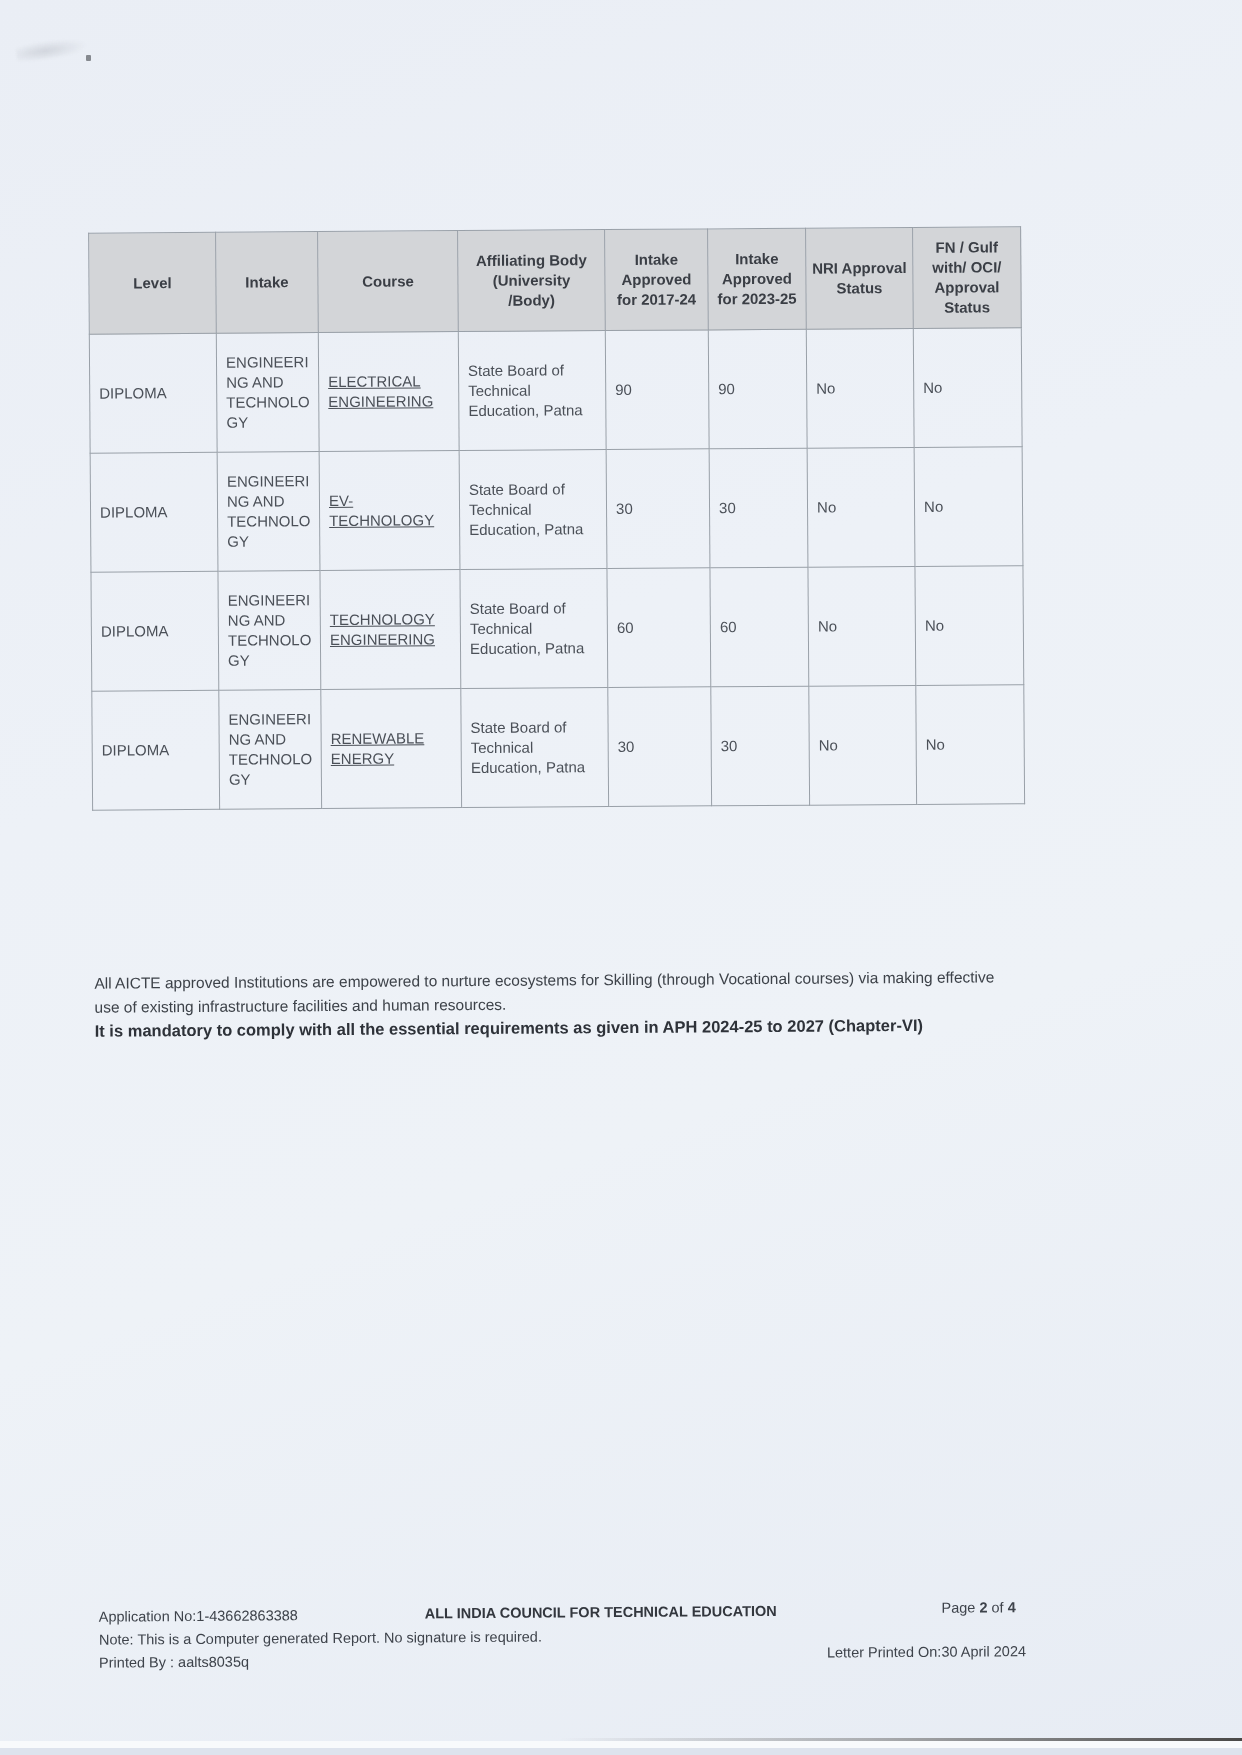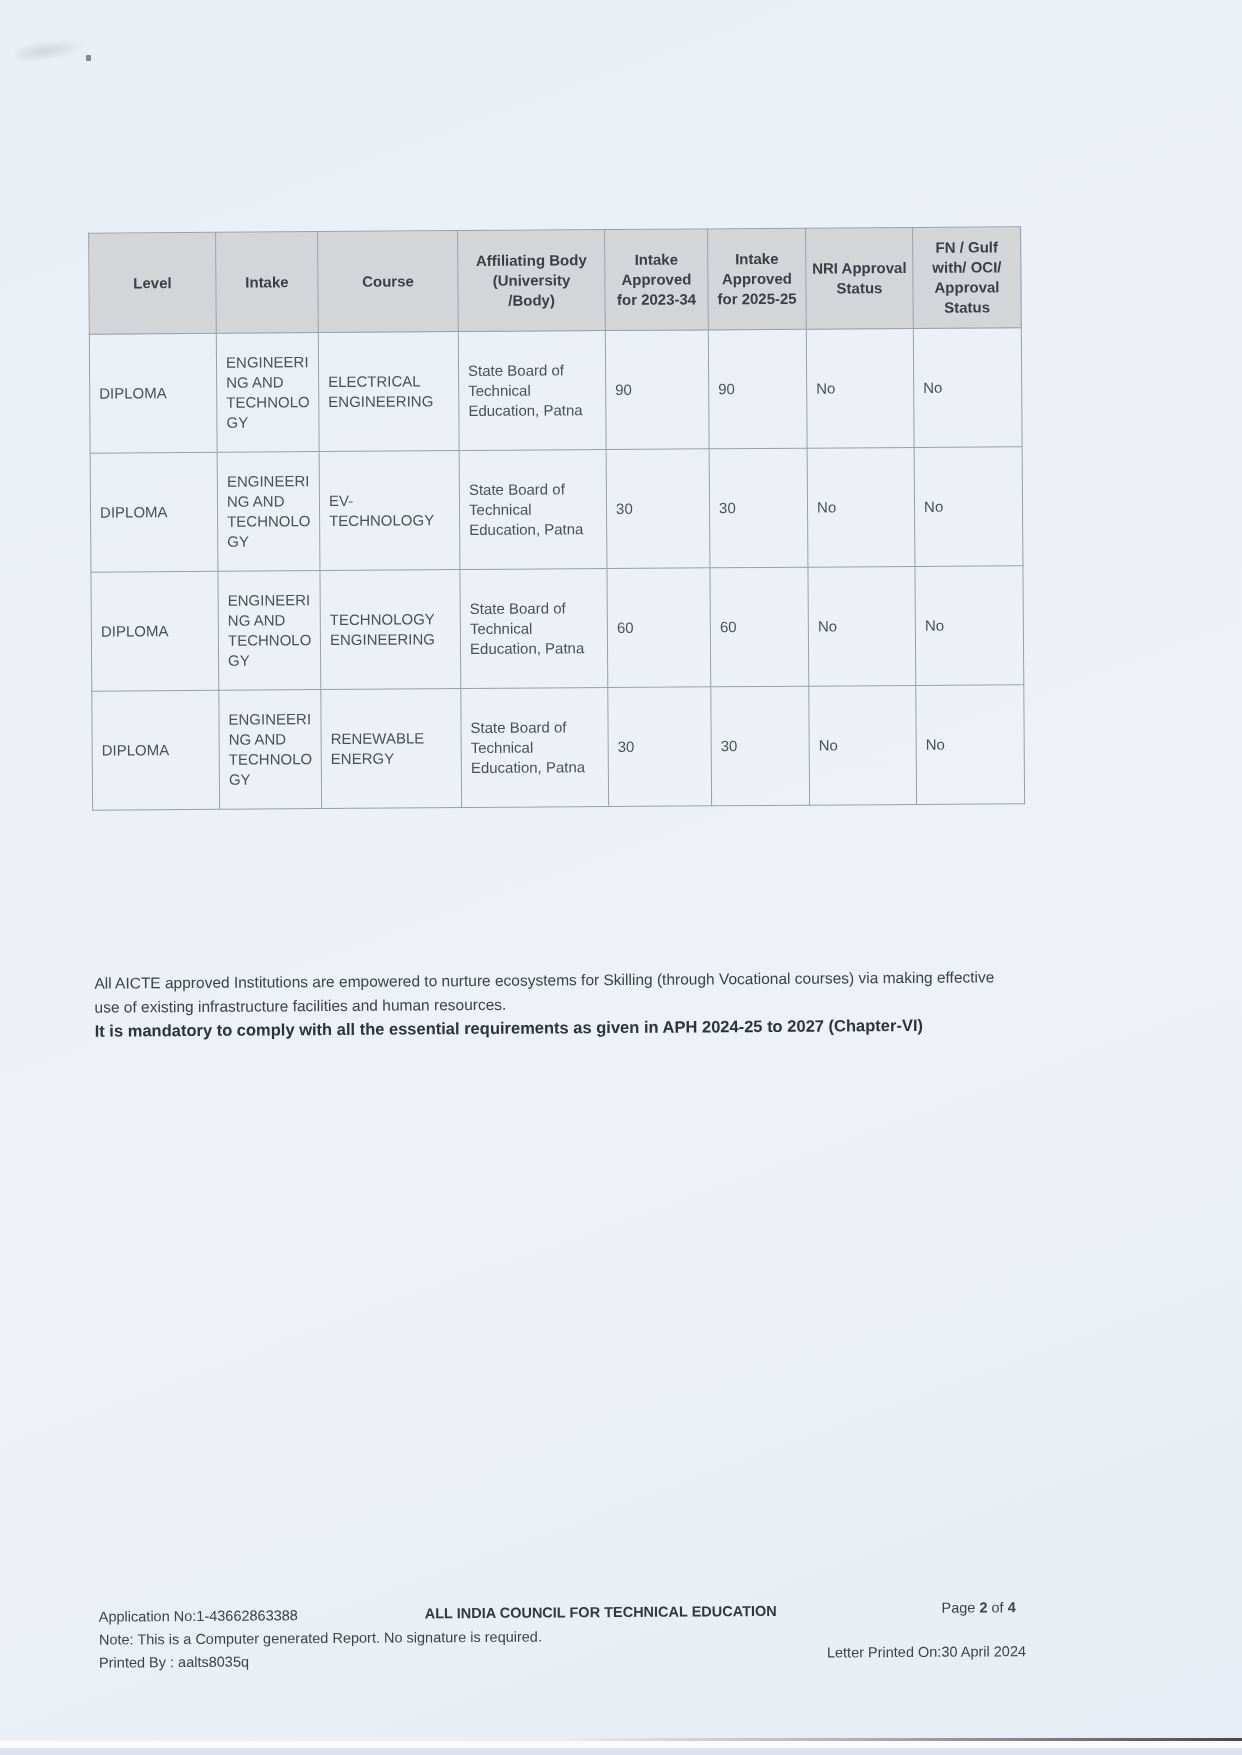--- a/index.html
+++ b/index.html
@@ -27,21 +27,21 @@
     border-collapse:collapse;table-layout:fixed;
     color:#4b5058;font-size:15px;line-height:1.32;
   }
   table.approval th,table.approval td{border:1px solid #99a0a8;}
   table.approval th{
     background:#d3d5d8;color:#3a3e45;font-weight:bold;
     height:92px;padding:4px;text-align:center;vertical-align:middle;line-height:1.35;
   }
   table.approval td{height:106px;vertical-align:middle;text-align:left;padding:6px 6px 6px 9px;}
   td.col-program{overflow-wrap:break-word;word-wrap:break-word;padding-right:5px;}
-  td.col-course{padding-right:13px;}
+  td.col-course{padding-right:13px;text-decoration:underline;}
   .hdr-narrow{display:inline-block;max-width:118px;}
 
   
   .note1{position:absolute;left:93px;top:968px;width:912px;font-size:15.5px;line-height:1.52;color:#3d4249;}
   .note2{position:absolute;left:93px;top:1018px;width:1000px;font-size:16.5px;font-weight:bold;color:#2e3239;}
 
   
   .footer{position:absolute;left:0;right:0;top:1602px;font-size:14.5px;color:#3e434b;}
   .f-left{position:absolute;left:93px;top:0;line-height:1.58;}
   .f-center{position:absolute;left:0;right:0;top:2px;text-align:center;transform:translateX(-26px);font-weight:bold;color:#33373e;}
@@ -64,22 +64,22 @@
         <col style="width:98px">
         <col style="width:107px">
         <col style="width:108px">
     </colgroup>
     <thead>
       <tr>
         <th><span>Level</span></th>
         <th><span>Intake</span></th>
         <th><span>Course</span></th>
         <th><span class="hdr-narrow">Affiliating Body (University /Body)</span></th>
-        <th><span>Intake Approved for 2023-34</span></th>
-        <th><span>Intake Approved for 2025-25</span></th>
+        <th><span>Intake Approved for 2017-24</span></th>
+        <th><span>Intake Approved for 2023-25</span></th>
         <th><span>NRI Approval Status</span></th>
         <th><span>FN / Gulf with/ OCI/ Approval Status</span></th>
       </tr>
     </thead>
     <tbody>
       <tr>
         <td>DIPLOMA</td>
         <td class="col-program">ENGINEERING AND TECHNOLOGY</td>
         <td class="col-course">ELECTRICAL ENGINEERING</td>
         <td>State Board of Technical Education, Patna</td>

